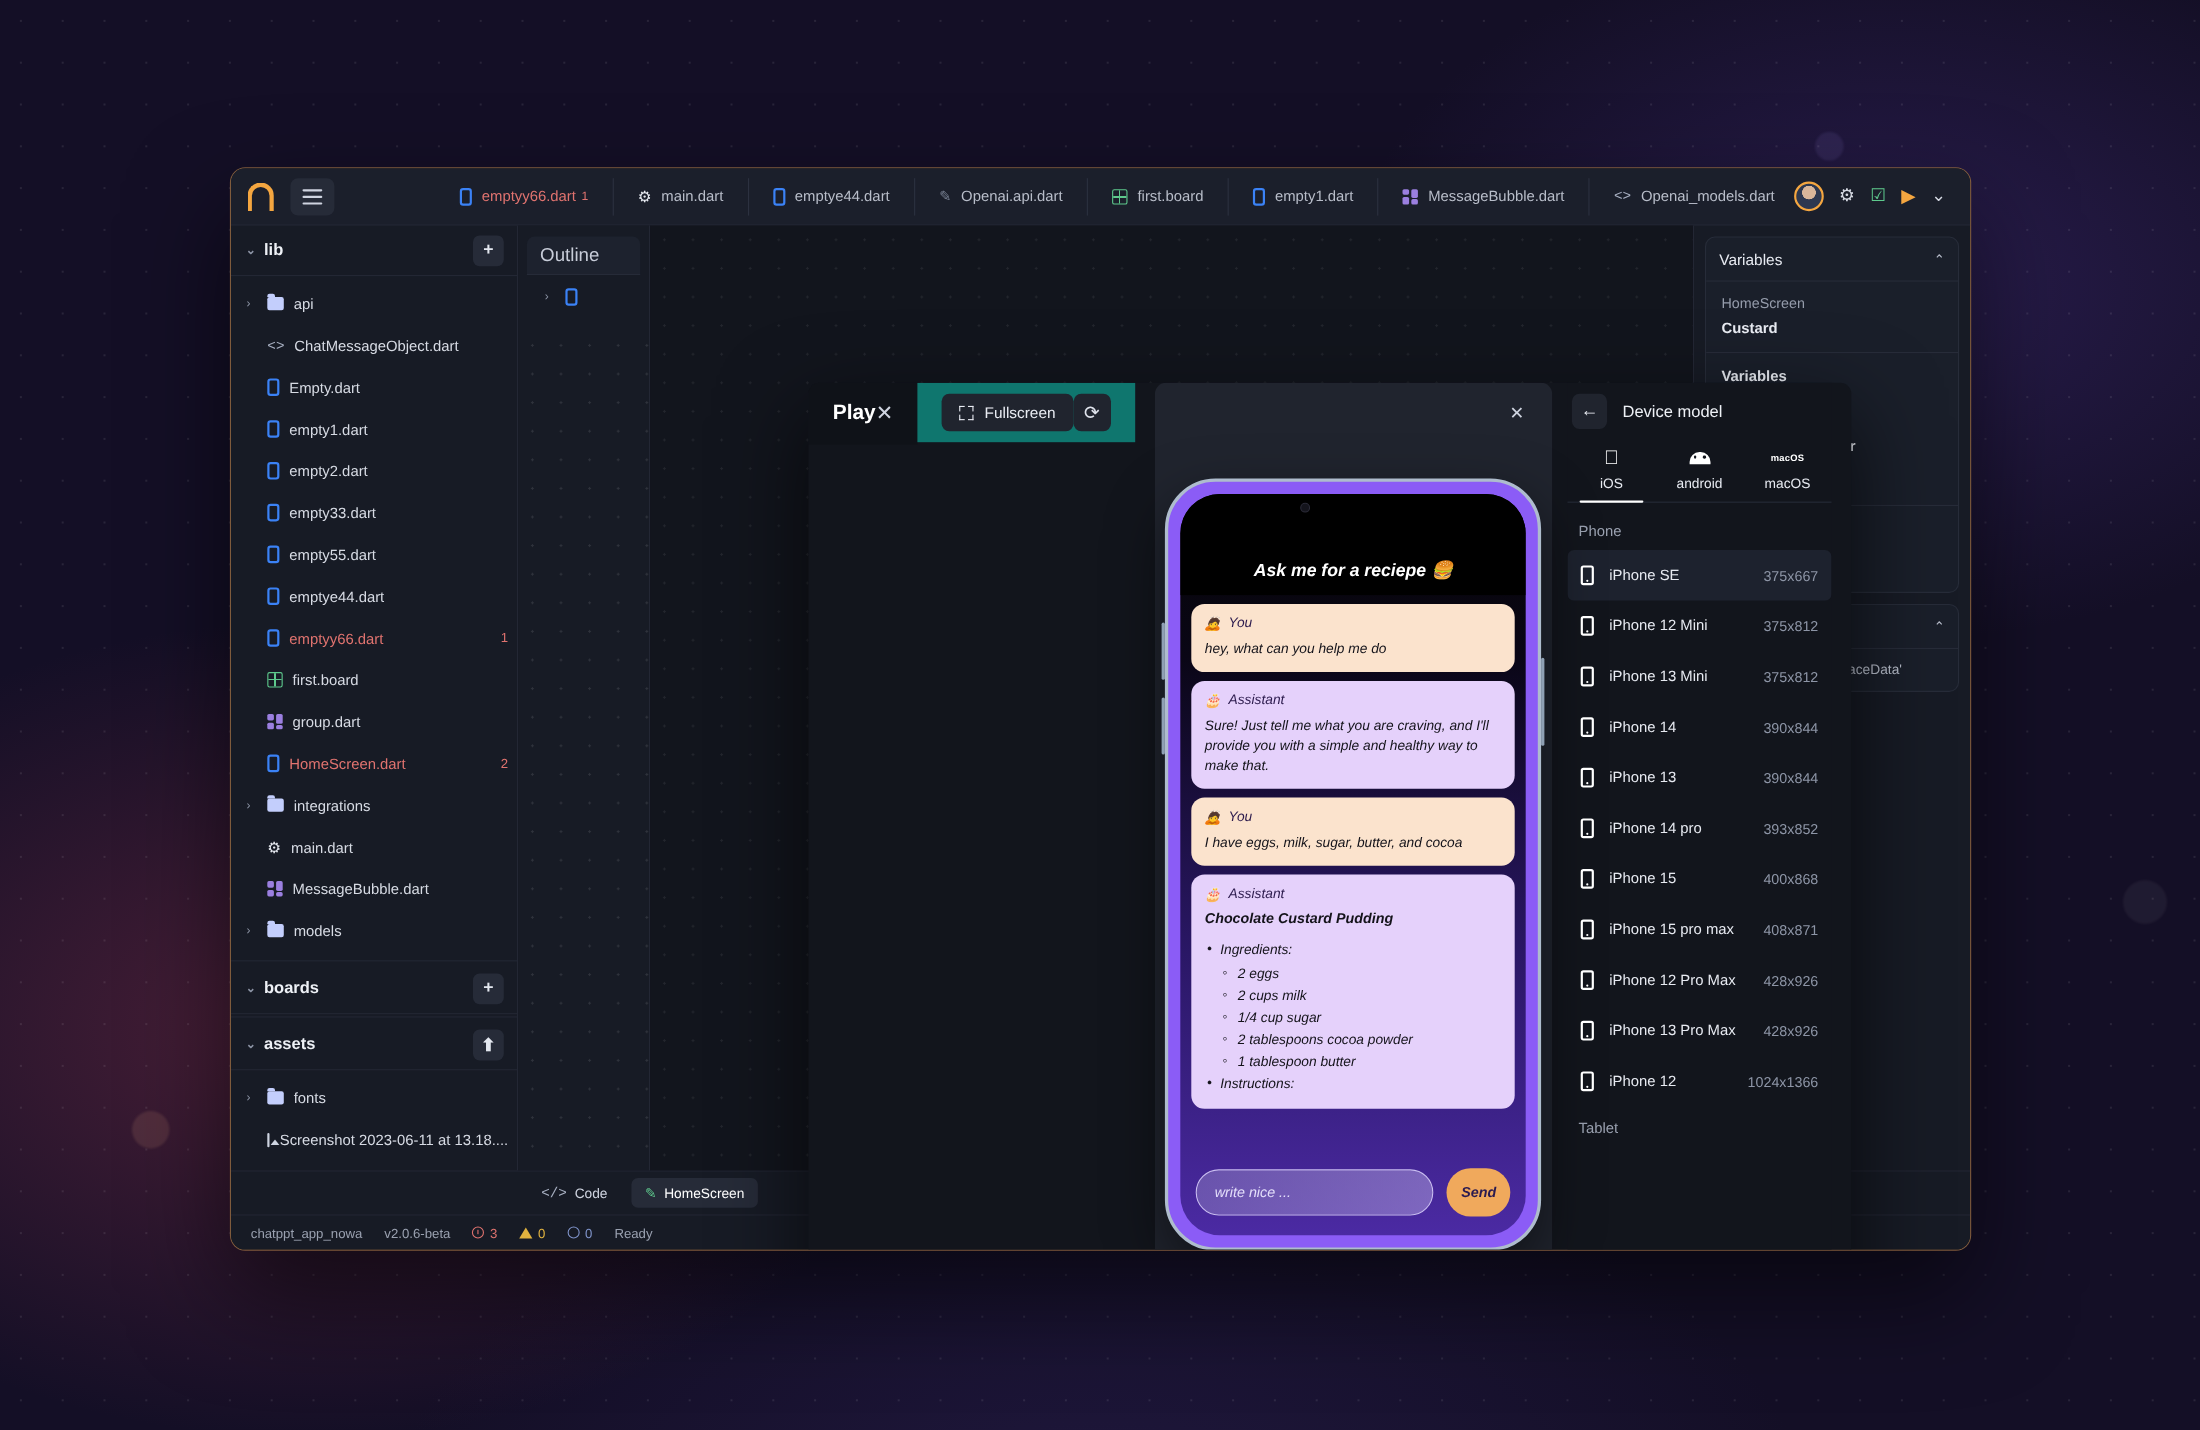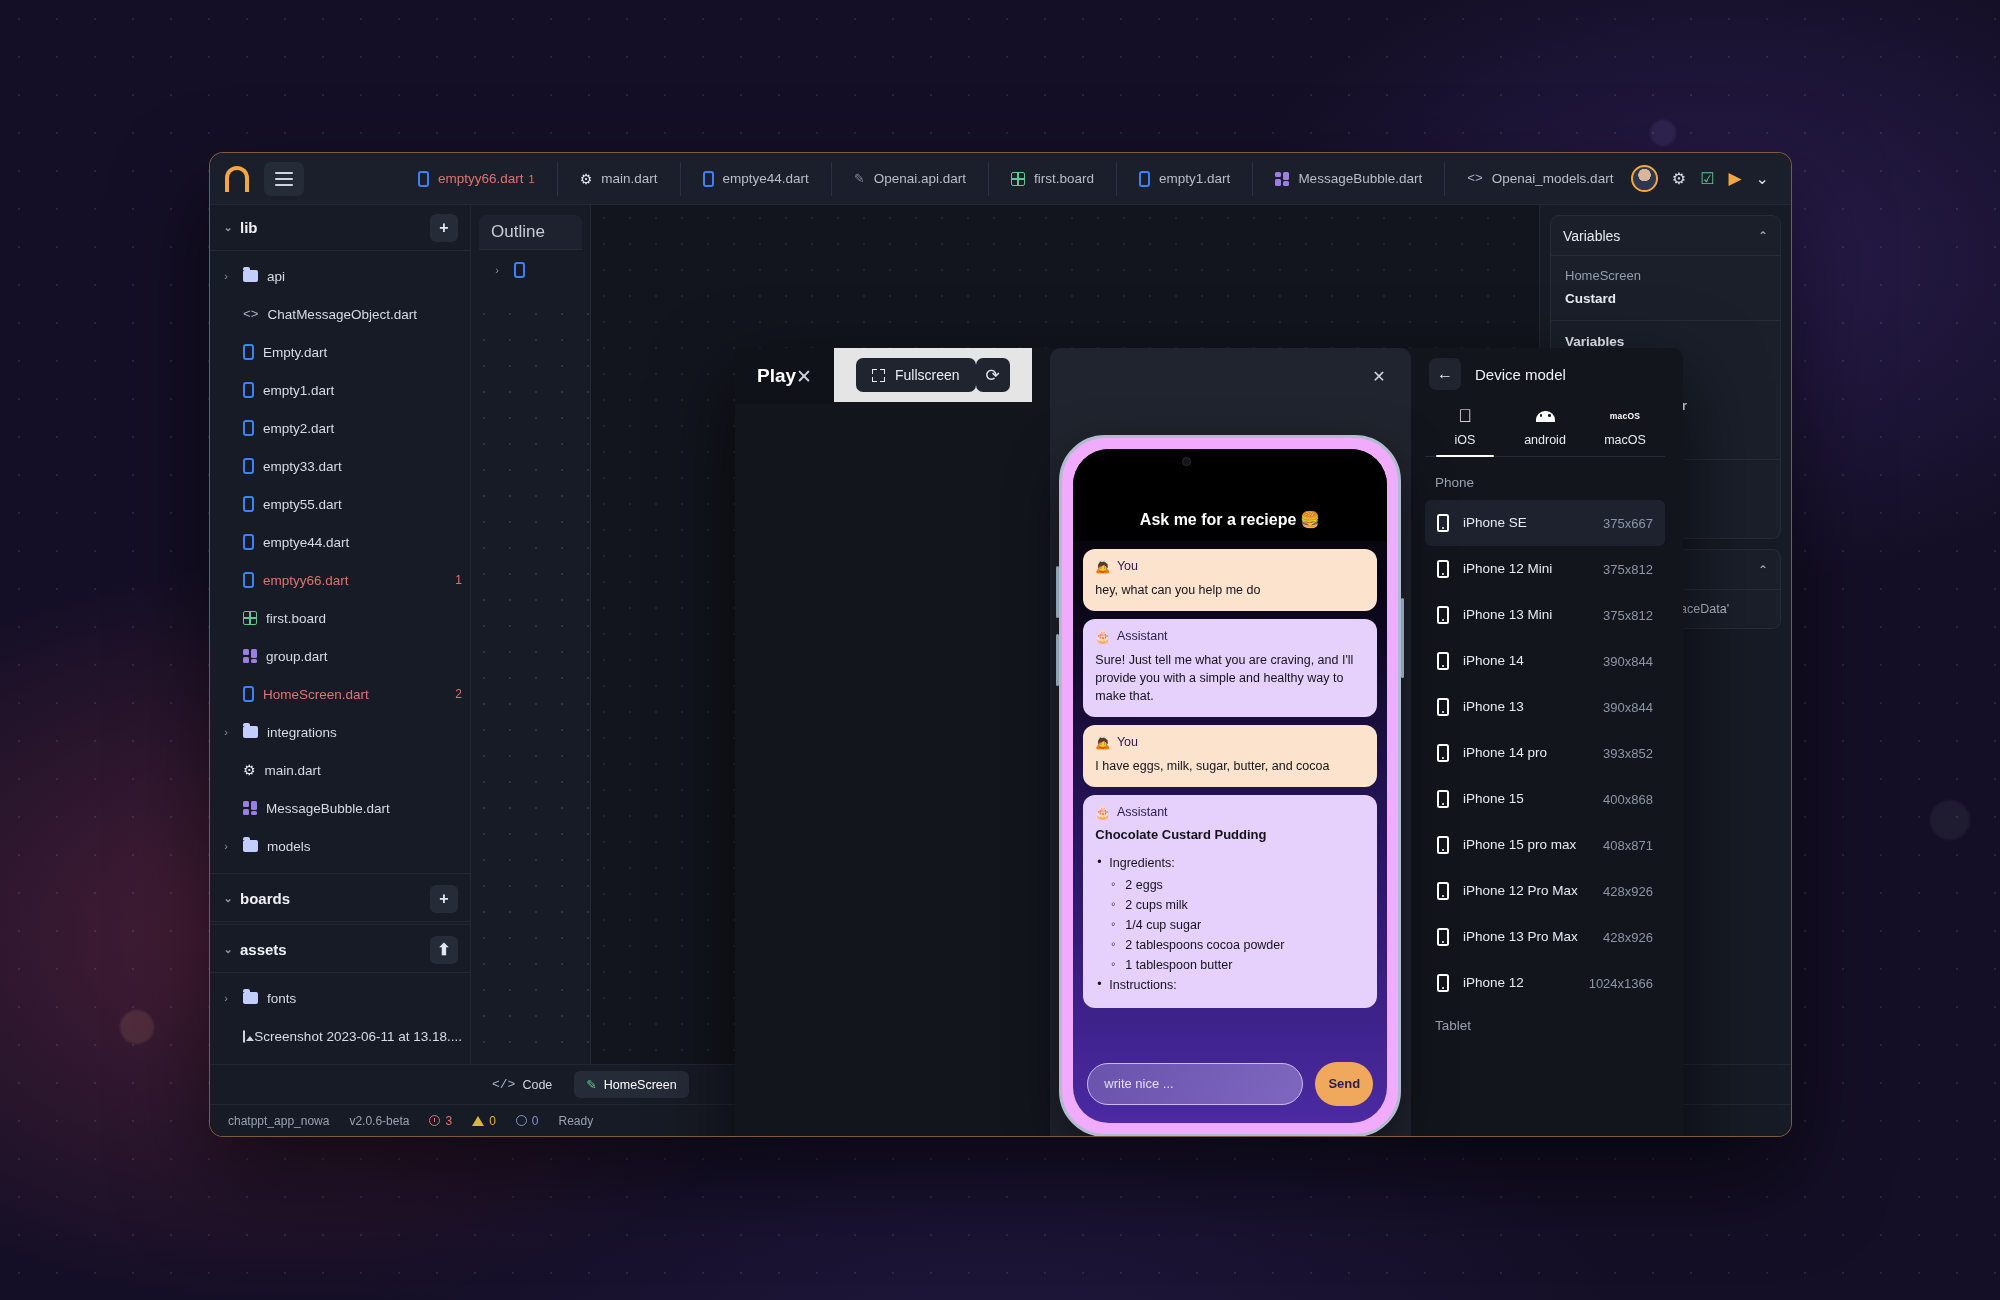--- a/index.html
+++ b/index.html
@@ -244,21 +244,21 @@
     display:flex; overflow:hidden; z-index: 20;
   }
   .modal-head {
     height: 56px; flex:none; display:flex; align-items:center;
     padding: 0 22px; background:#0f1218;
   }
   .modal-title { font-size: 19px; font-weight:bold; color:#fff; }
   .modal-x { margin-left:auto; color:#cfd4e0; font-size:19px; cursor:pointer; line-height:1; }
   .modal-toolbar {
     height: 54px; flex:none; display:flex; align-items:center;
-    padding: 0 22px; background:#e5e5e5;
+    padding: 0 22px; background:#0f766e;
   }
   .fullscreen-btn {
     display:flex; align-items:center; gap:10px;
     height:34px; padding: 0 16px; border-radius:7px;
     background:#20242e; color:#e9ecf3; font-size:14px; cursor:pointer;
   }
   .fs-glyph {
     width:13px; height:13px; position:relative;
   }
   .fs-glyph span { position:absolute; width:5px; height:5px; border:1.8px solid #e9ecf3; }
@@ -278,25 +278,26 @@
   }
   .preview-x {
     position:absolute; right:18px; top:14px; width:28px;height:28px;border-radius:6px;
     display:flex;align-items:center;justify-content:center;color:#cfd4e0;font-size:16px;cursor:pointer;
   }
 
   
   .phone {
     width: 342px; height: 702px;
     border-radius: 46px;
-    background: #f0abfc;
+    background: #8b5cf6;
     border: 3px solid #aebccd;
     padding: 11px;
     position: relative;
     box-shadow: 0 20px 50px rgba(0,0,0,.5);
+    font-style: italic;
   }
   .phone:before, .phone:after {
     content:""; position:absolute; left:-6px; width:3px; border-radius:2px; background:#8fa0b4;
   }
   .phone:before { top: 128px; height: 52px; }
   .phone:after  { top: 196px; height: 52px; }
   .phone .pwr { position:absolute; right:-6px; top:160px; width:3px; height:80px; border-radius:2px; background:#8fa0b4; }
   .screen {
     width:100%; height:100%; border-radius: 36px; overflow:hidden;
     background: linear-gradient(180deg, #050505 0%, #0a0616 22%, #2a1766 62%, #4b2aa3 100%);

